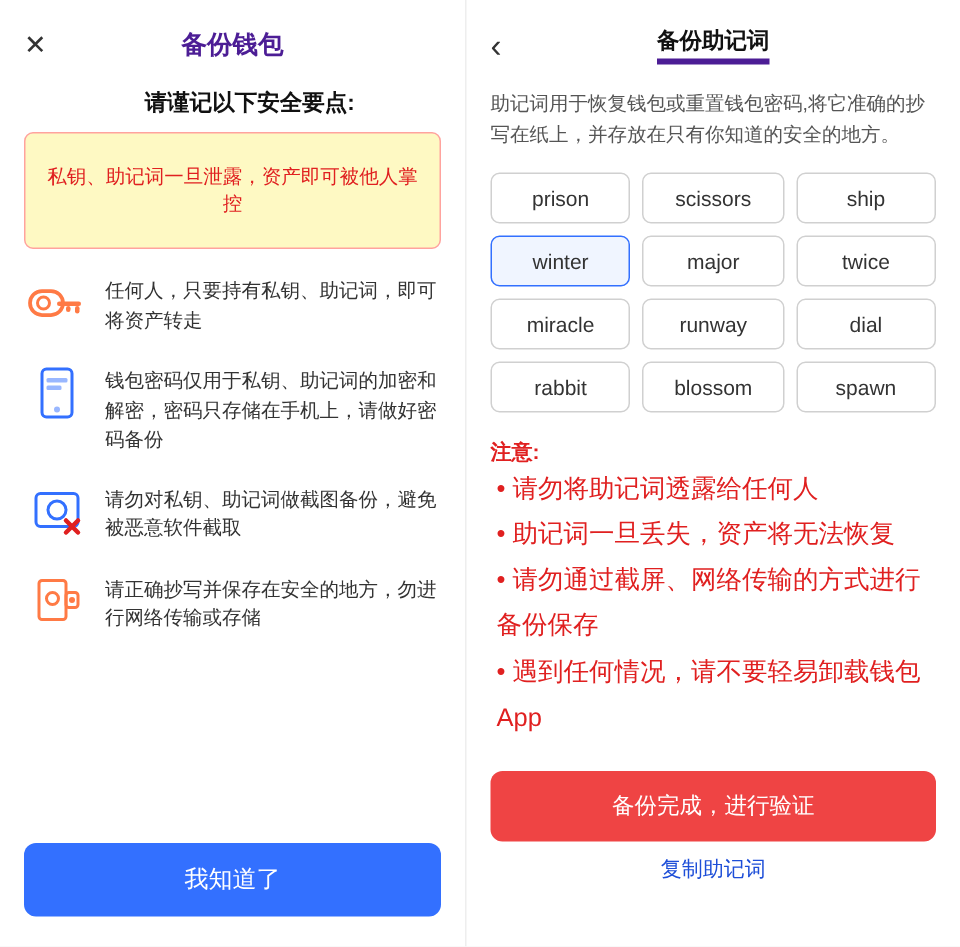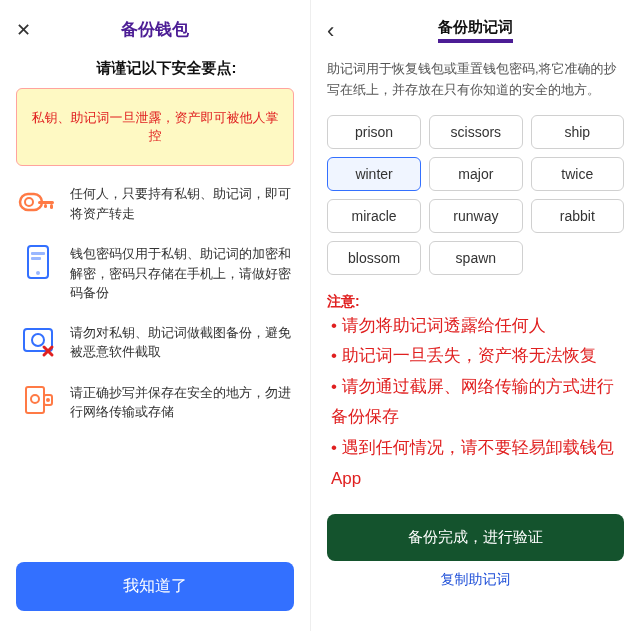--- a/index.html
+++ b/index.html
@@ -206,21 +206,21 @@
     .right-bottom {
       padding: 12px 16px 0;
       display: flex;
       flex-direction: column;
       align-items: center;
       gap: 10px;
     }
 
     .btn-verify {
       width: 100%;
-      background: #14532d;
+      background: #ef4444;
       color: #fff;
       border: none;
       border-radius: 8px;
       padding: 14px;
       font-size: 15px;
       font-weight: 500;
       cursor: pointer;
       text-align: center;
     }
 
@@ -314,20 +314,21 @@
 
   <div class="word-grid" id="word-grid">
   <div class="word-chip">prison</div>
       <div class="word-chip">scissors</div>
       <div class="word-chip">ship</div>
       <div class="word-chip highlighted">winter</div>
       <div class="word-chip">major</div>
       <div class="word-chip">twice</div>
       <div class="word-chip">miracle</div>
       <div class="word-chip">runway</div>
+      <div class="word-chip">dial</div>
       <div class="word-chip">rabbit</div>
       <div class="word-chip">blossom</div>
       <div class="word-chip">spawn</div>
     </div>
 
   <div class="notes-section">
     <div class="notes-title">注意:</div>
     <div id="notes-list">
         <div class="notes-item">请勿将助记词透露给任何人</div>
         <div class="notes-item">助记词一旦丢失，资产将无法恢复</div>

